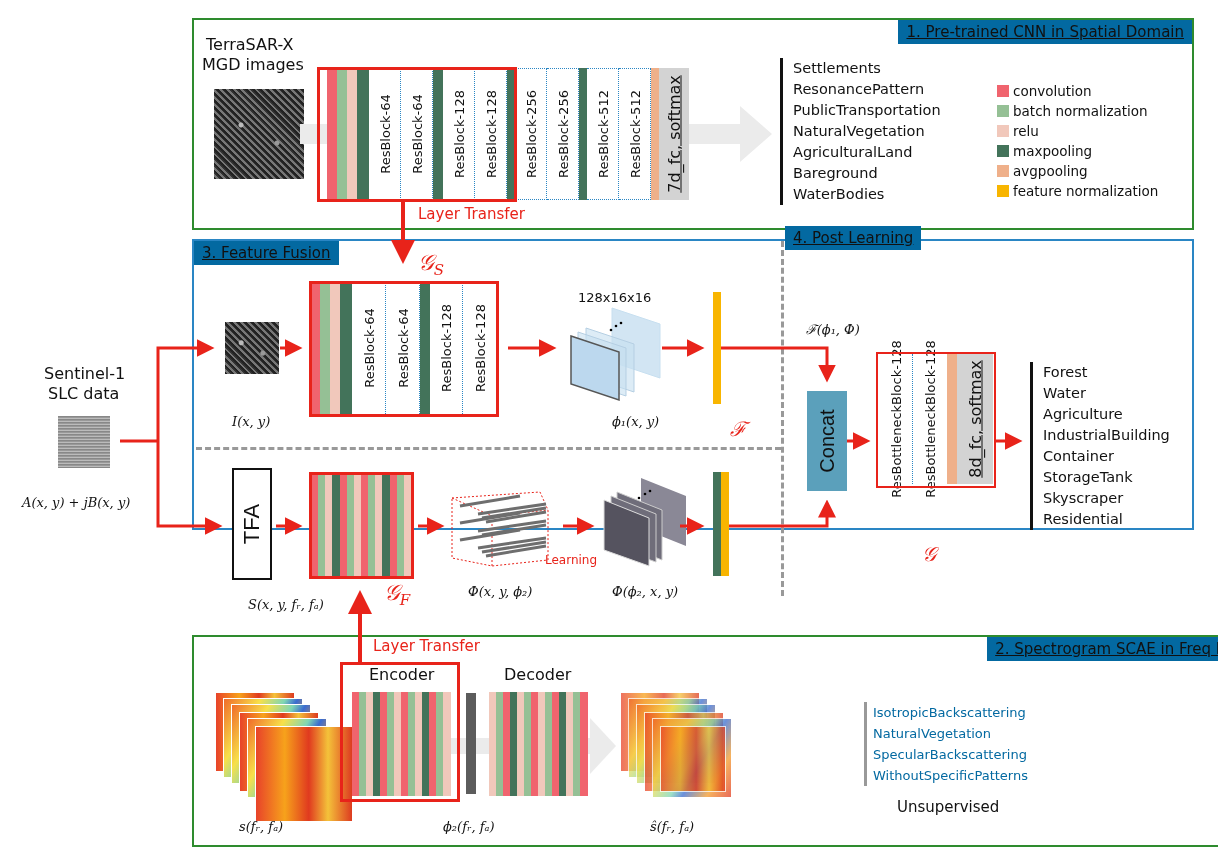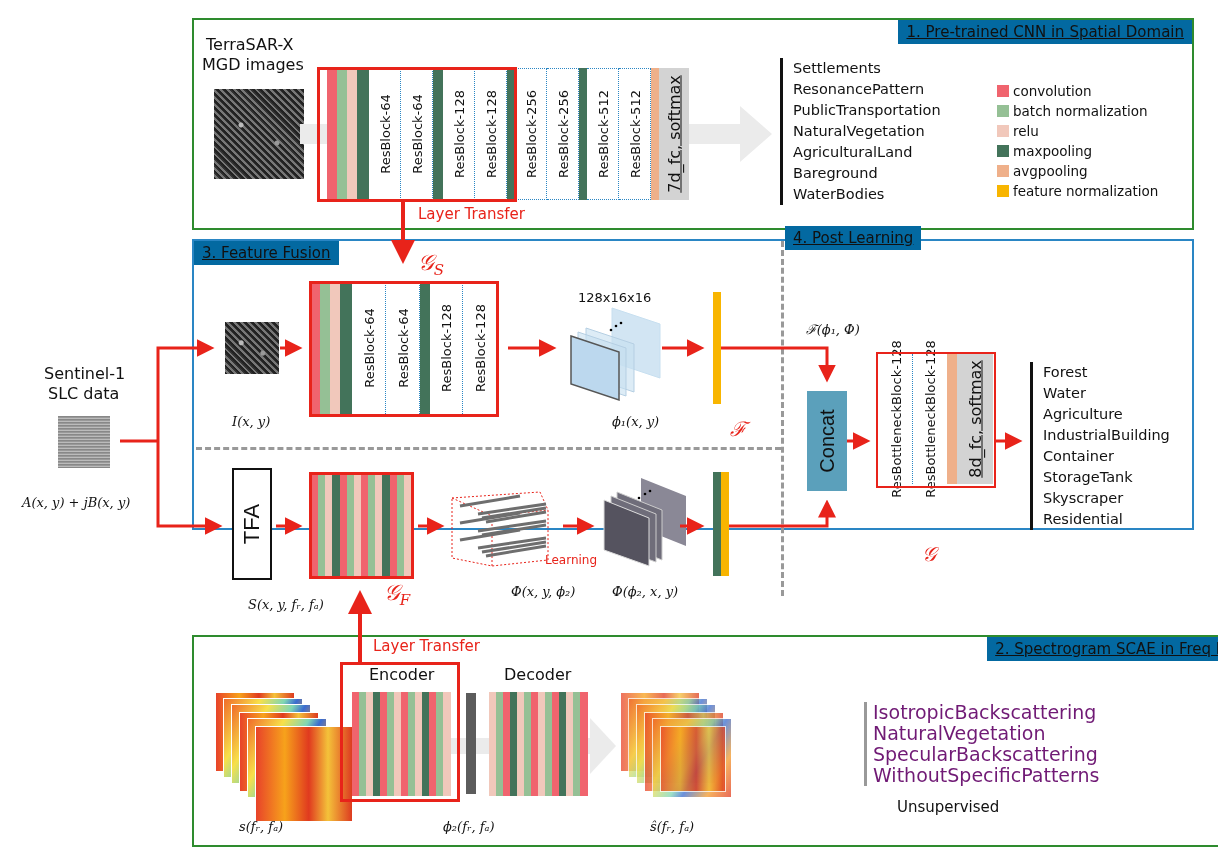--- a/index.html
+++ b/index.html
@@ -37,21 +37,21 @@
   .gray-arrow-head { position: absolute; width: 0; height: 0; border-top: 28px solid transparent; border-bottom: 28px solid transparent; border-left: 32px solid #ebebeb; }
   .dashed-h { position: absolute; border-top: 3px dashed #999; height: 0; }
   .dashed-v { position: absolute; border-left: 3px dashed #999; width: 0; }
   .concat { position: absolute; background: #5ba0bb; }
   .concat .vlabel { font-size: 20px; font-family: "Liberation Sans", sans-serif; }
   .tfa { position: absolute; border: 2px solid #111; background: #fff; }
   .tfa .vlabel { font-size: 22px; font-family: "Liberation Sans", sans-serif; }
   svg.overlay { position: absolute; left: 0; top: 0; }
   .label-red { position: absolute; color: #e8231a; font-size: 15px; white-space: nowrap; }
   .gray-list { position: absolute; border-left: 3px solid #999; padding-left: 6px; }
-  .gray-list div { font-size: 19px; line-height: 21px; color: #701a75; white-space: nowrap; }
+  .gray-list div { font-size: 13px; line-height: 21px; color: #0369a1; white-space: nowrap; }
 </style>
 </head>
 <body>
 
 <div class="panel-green" style="left:192px; top:18px; width:1002px; height:212px;">
   <div class="panel-title" style="right:0; top:0;">1. Pre-trained CNN in Spatial Domain</div>
 </div>
 <div class="txt" style="left:206px; top:35px; font-size:16px;">TerraSAR-X</div>
 <div class="txt" style="left:202px; top:55px; font-size:16px;">MGD images</div>
 <div class="sar-img" style="left:214px; top:89px; width:90px; height:90px;"></div>
@@ -231,21 +231,21 @@
   </g>
   <polygon points="641,478 686,496 686,546 641,528" fill="#8a8896"></polygon>
   <polygon points="617,492 662,510 662,560 617,542" fill="#6f6d7a" stroke="#ccc"></polygon>
   <polygon points="611,496 656,514 656,562 611,546" fill="#6f6d7a" stroke="#ccc"></polygon>
   <polygon points="604,500 649,518 649,566 604,550" fill="#55535f" stroke="#ddd"></polygon>
   <circle cx="639" cy="498" r="1.3" fill="#000"></circle>
   <circle cx="645" cy="494" r="1.3" fill="#000"></circle>
   <circle cx="650" cy="491" r="1.3" fill="#000"></circle>
 </svg>
 <div class="label-red" style="left:545px; top:553px; font-size:12px;">Learning</div>
-<div class="math" style="left:468px; top:584px;margin-left:43px;">Φ(x, y, ϕ₂)</div>
+<div class="math" style="left:468px; top:584px;">Φ(x, y, ϕ₂)</div>
 <div class="math" style="left:612px; top:584px;">Φ(ϕ₂, x, y)</div>
 <div class="abs" style="left:713px; top:472px; width:8px; height:104px; background:#43735a;"></div>
 <div class="abs" style="left:721px; top:472px; width:8px; height:104px; background:#f8b500;"></div>
 
 <div class="math" style="left:806px; top:320px;">ℱ(ϕ₁, Φ)</div>
 <div class="concat" style="left:807px; top:391px; width:40px; height:100px;">
     <span class="vlabel">Concat</span>
   </div>
 
 <div class="abs" style="left:879px; top:354px; width:114px; height:130px;">

